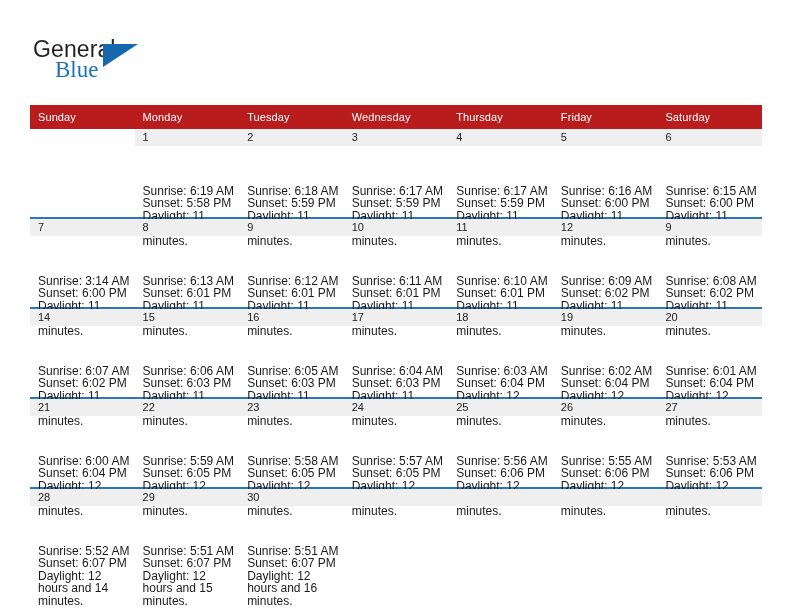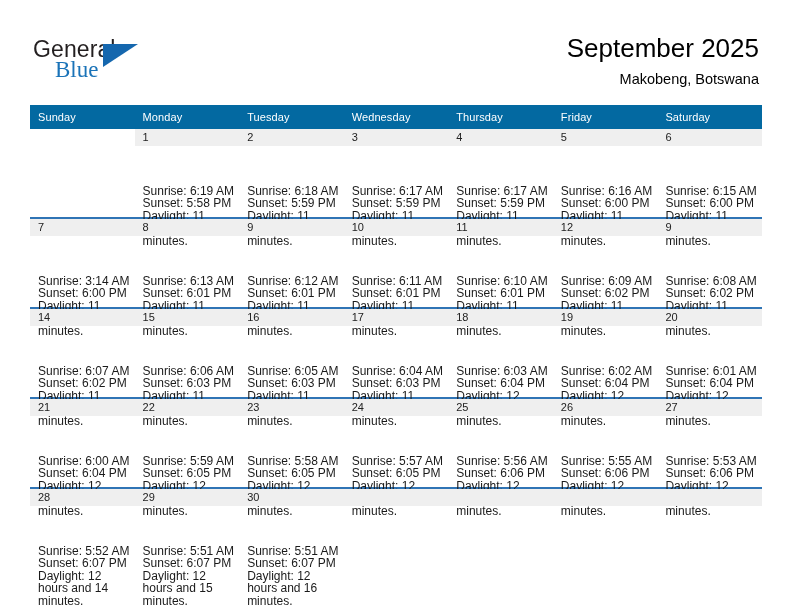--- a/index.html
+++ b/index.html
@@ -94,21 +94,21 @@
     width: 732px;
   }
   table.cal {
     border-collapse: collapse;
     table-layout: fixed;
     width: 732px;
   }
   table.cal col { width: 104.57px; }
 
   thead th {
-    background: #0369a1;
+    background: #b91c1c;
     color: #ffffff;
     font-size: 11px;
     font-weight: normal;
     text-align: left;
     padding: 5px 0 5px 8px;
     height: 14px;
     vertical-align: middle;
     letter-spacing: 0.1px;
   }
 
@@ -157,24 +157,20 @@
 <div class="page">
 
   <div class="header">
 
     <div class="brand">
       <span class="brand-general">General</span>
       <span class="brand-triangle"></span>
       <span class="brand-blue">Blue</span>
     </div>
 
-    <div class="title-block">
-      <h1 class="cal-title">September 2025</h1>
-      <div class="cal-sub">Makobeng, Botswana</div>
-    </div>
 
   </div>
 
   <div class="cal-wrap">
     <table class="cal">
       <colgroup>
         <col>
           <col>
           <col>
           <col>

